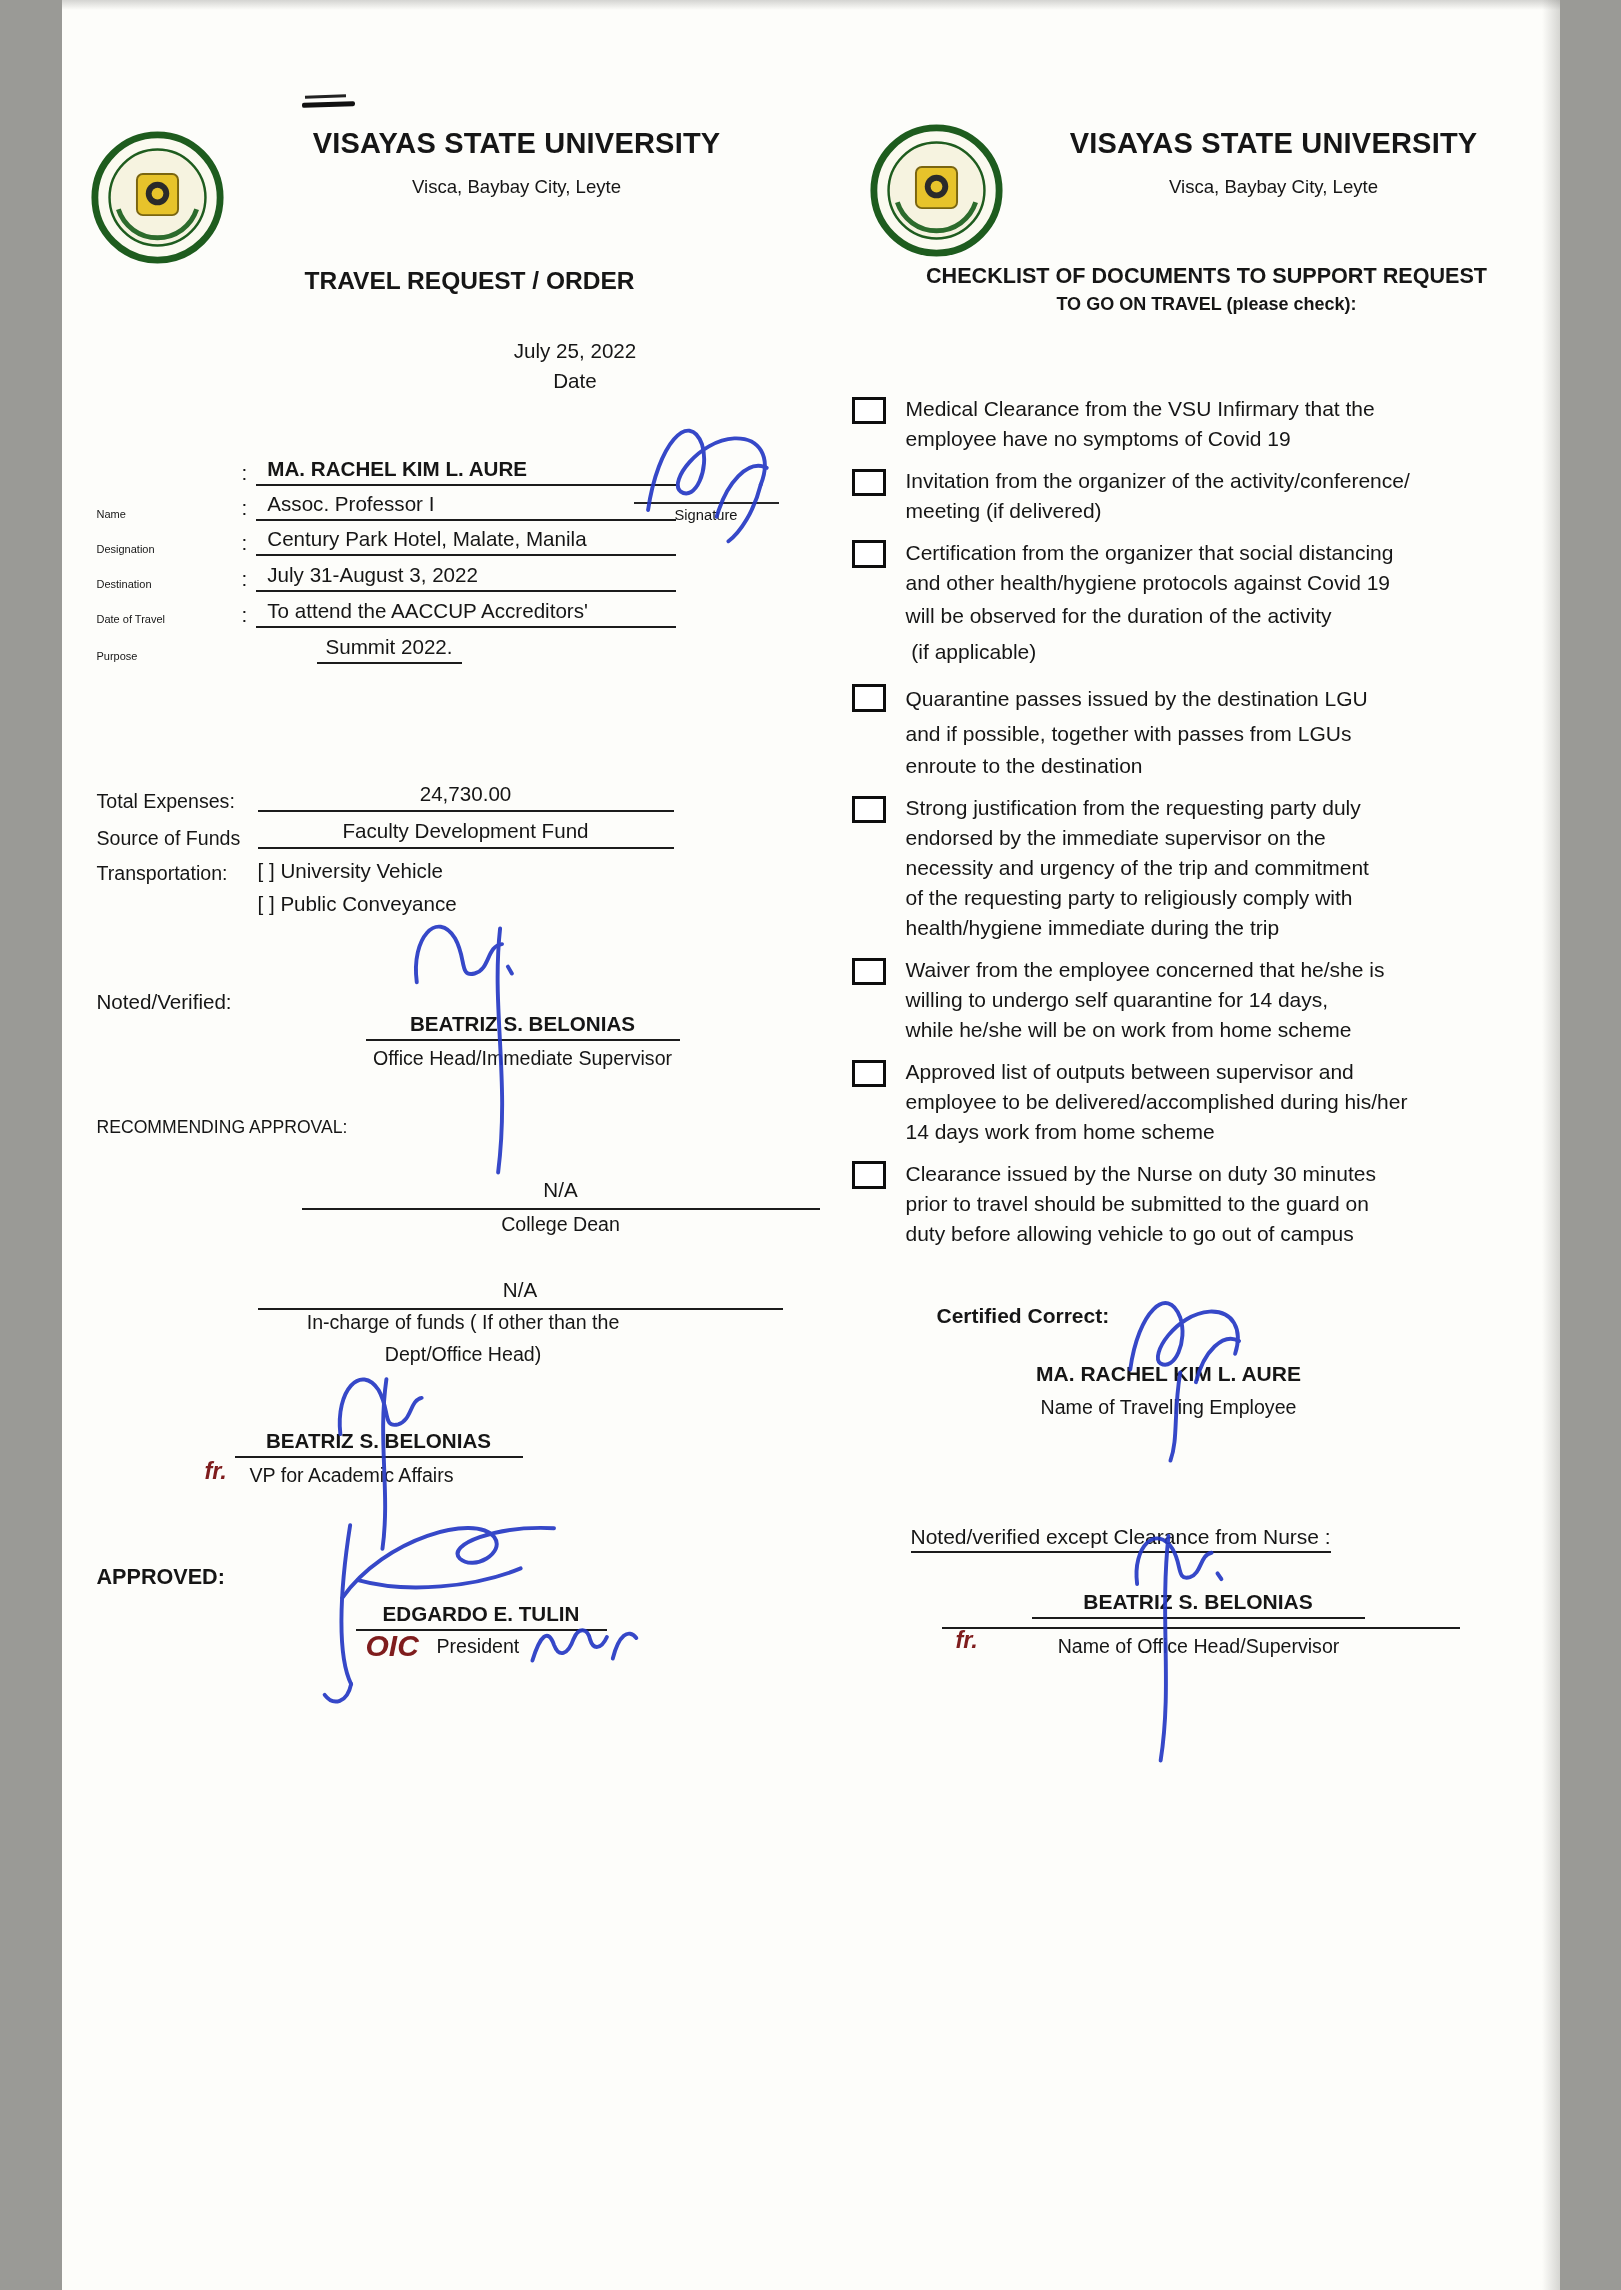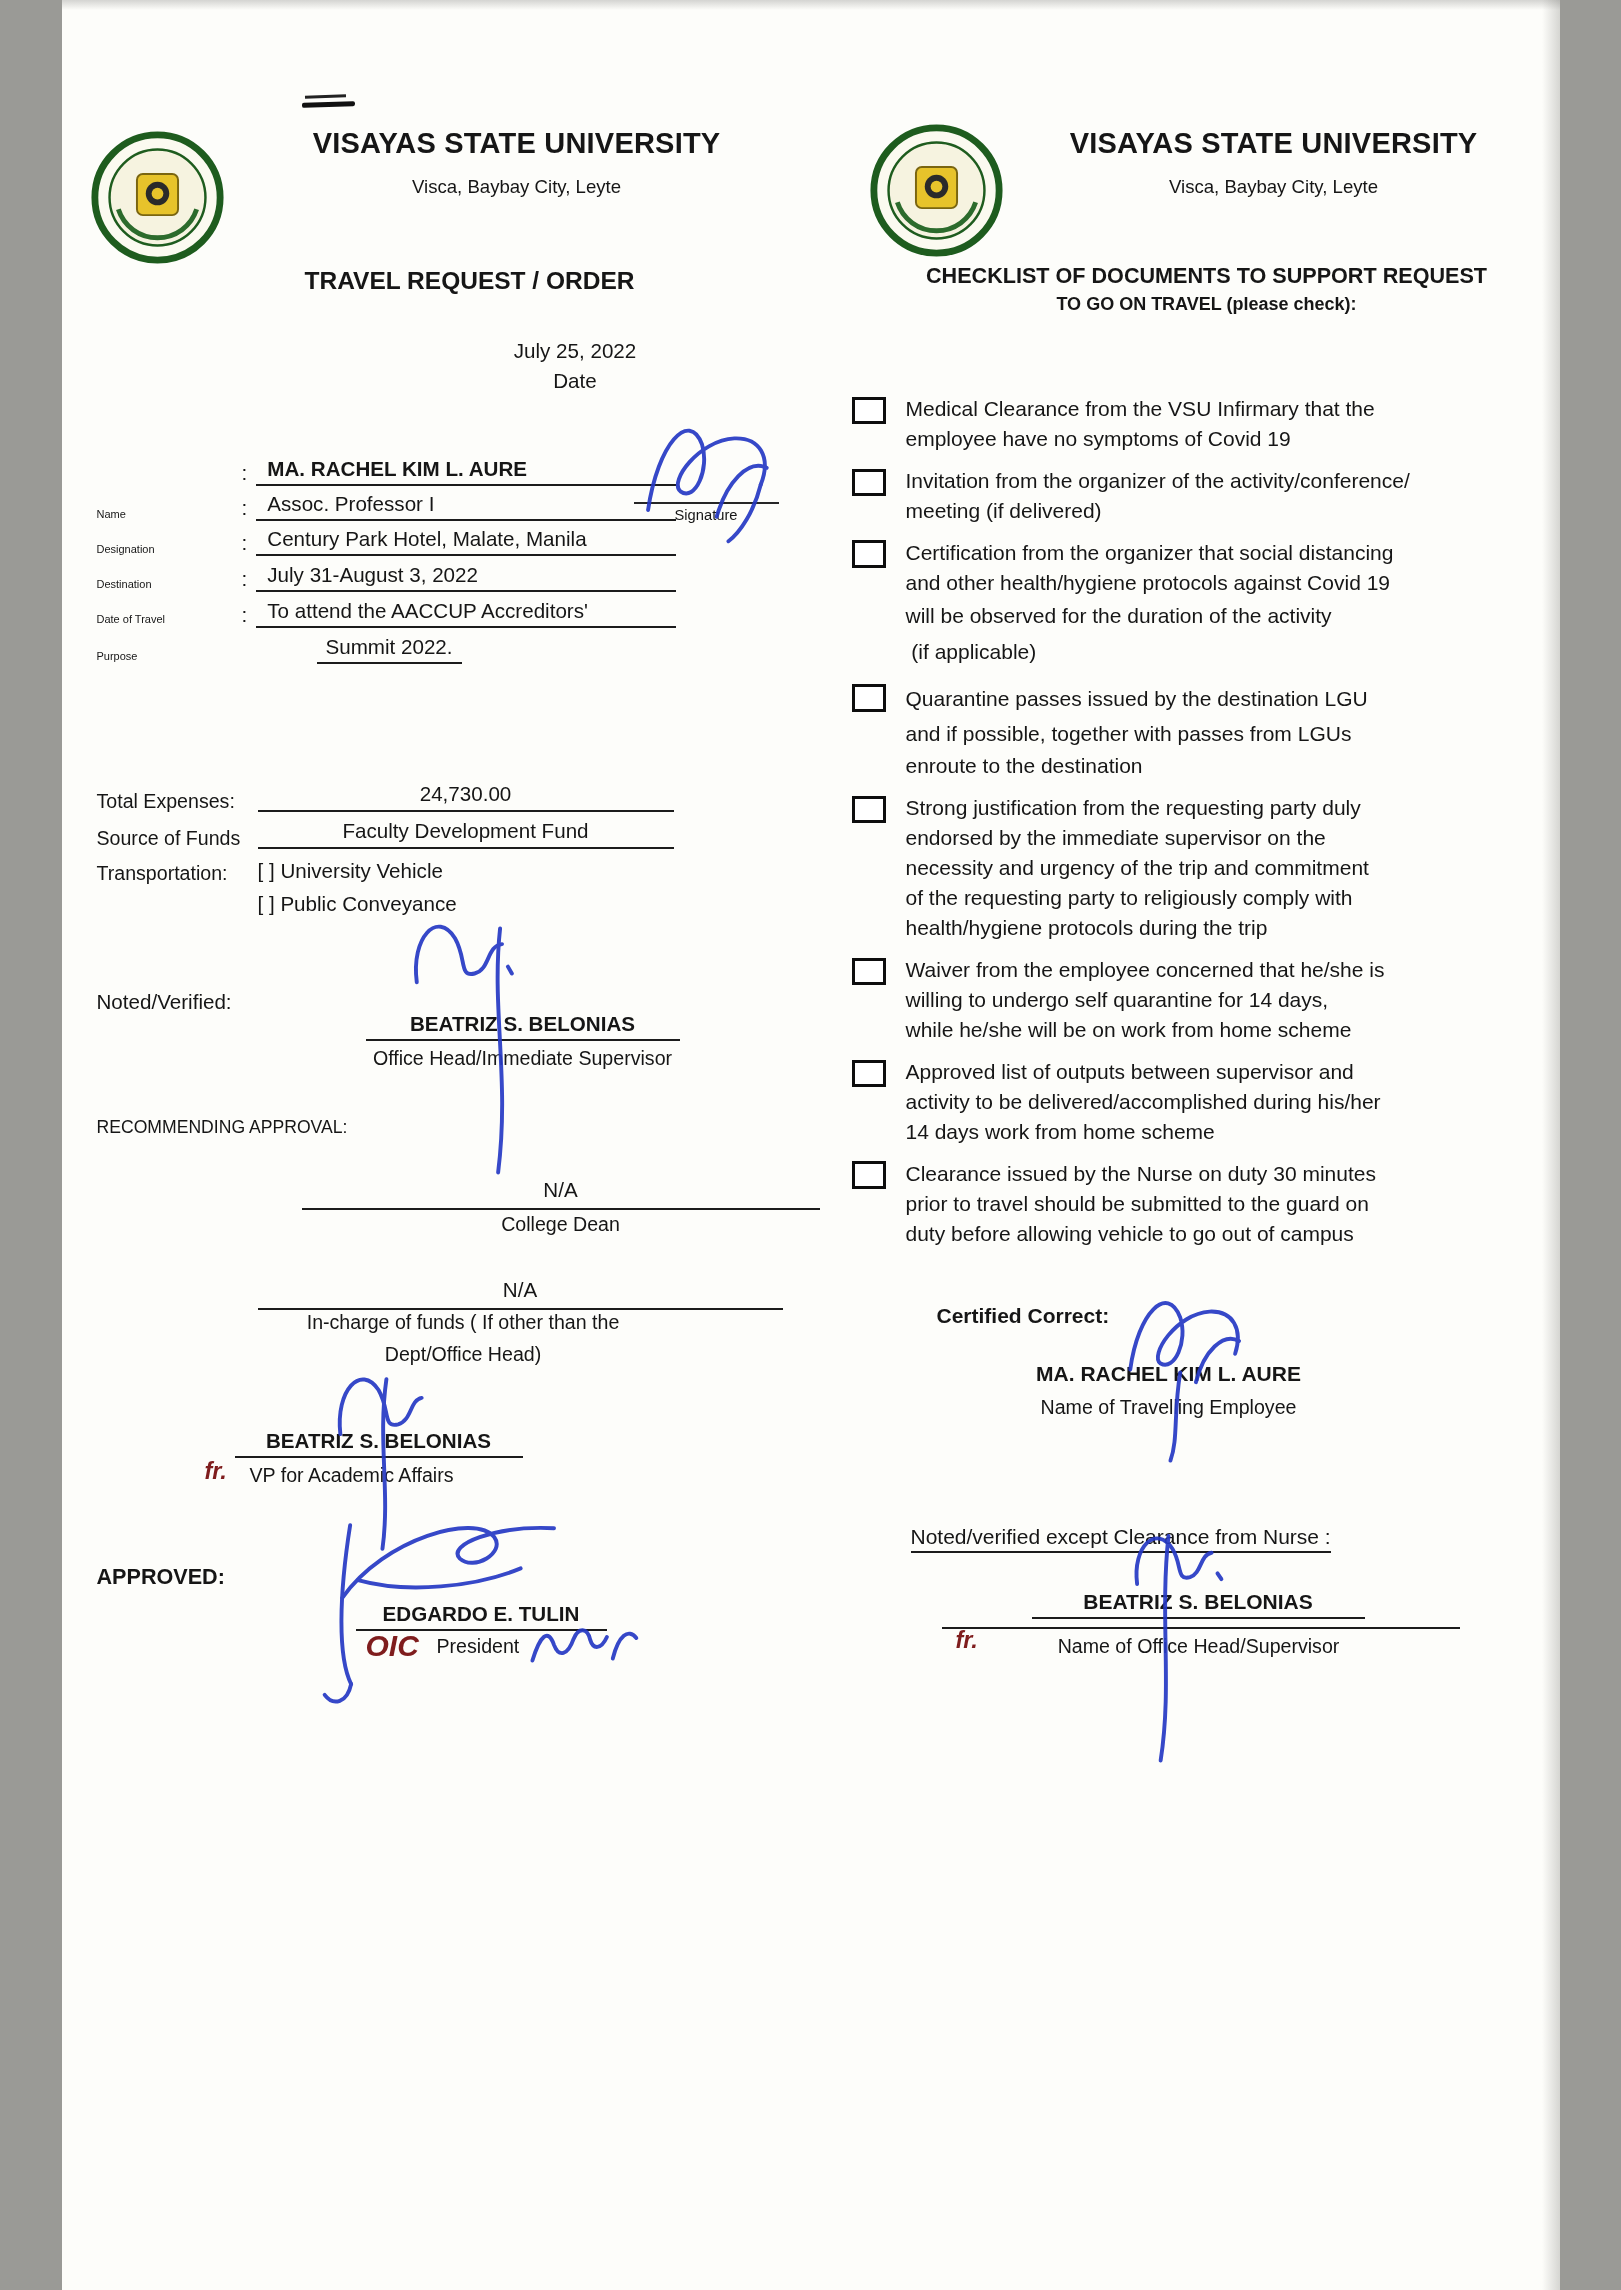--- a/index.html
+++ b/index.html
@@ -155,38 +155,38 @@
       </div>
     </div>
 
     <div class="chk-item">
       <span class="chk-box"></span>
       <div>
         <div class="chk-line">Strong justification from the requesting party duly</div>
         <div class="chk-line">endorsed by the immediate supervisor on the</div>
         <div class="chk-line">necessity and urgency of the trip and commitment</div>
         <div class="chk-line">of the requesting party to religiously comply with</div>
-        <div class="chk-line">health/hygiene protocols during the trip</div>
+        <div class="chk-line">health/hygiene immediate during the trip</div>
       </div>
     </div>
 
     <div class="chk-item">
       <span class="chk-box"></span>
       <div>
         <div class="chk-line">Waiver from the employee concerned that he/she is</div>
         <div class="chk-line">willing to undergo self quarantine for 14 days,</div>
         <div class="chk-line">while he/she will be on work from home scheme</div>
       </div>
     </div>
 
     <div class="chk-item">
       <span class="chk-box"></span>
       <div>
         <div class="chk-line">Approved list of outputs between supervisor and</div>
-        <div class="chk-line">activity to be delivered/accomplished during his/her</div>
+        <div class="chk-line">employee to be delivered/accomplished during his/her</div>
         <div class="chk-line">14 days work from home scheme</div>
       </div>
     </div>
 
     <div class="chk-item">
       <span class="chk-box"></span>
       <div>
         <div class="chk-line">Clearance issued by the Nurse on duty 30 minutes</div>
         <div class="chk-line">prior to travel should be submitted to the guard on</div>
         <div class="chk-line">duty before allowing vehicle to go out of campus</div>

